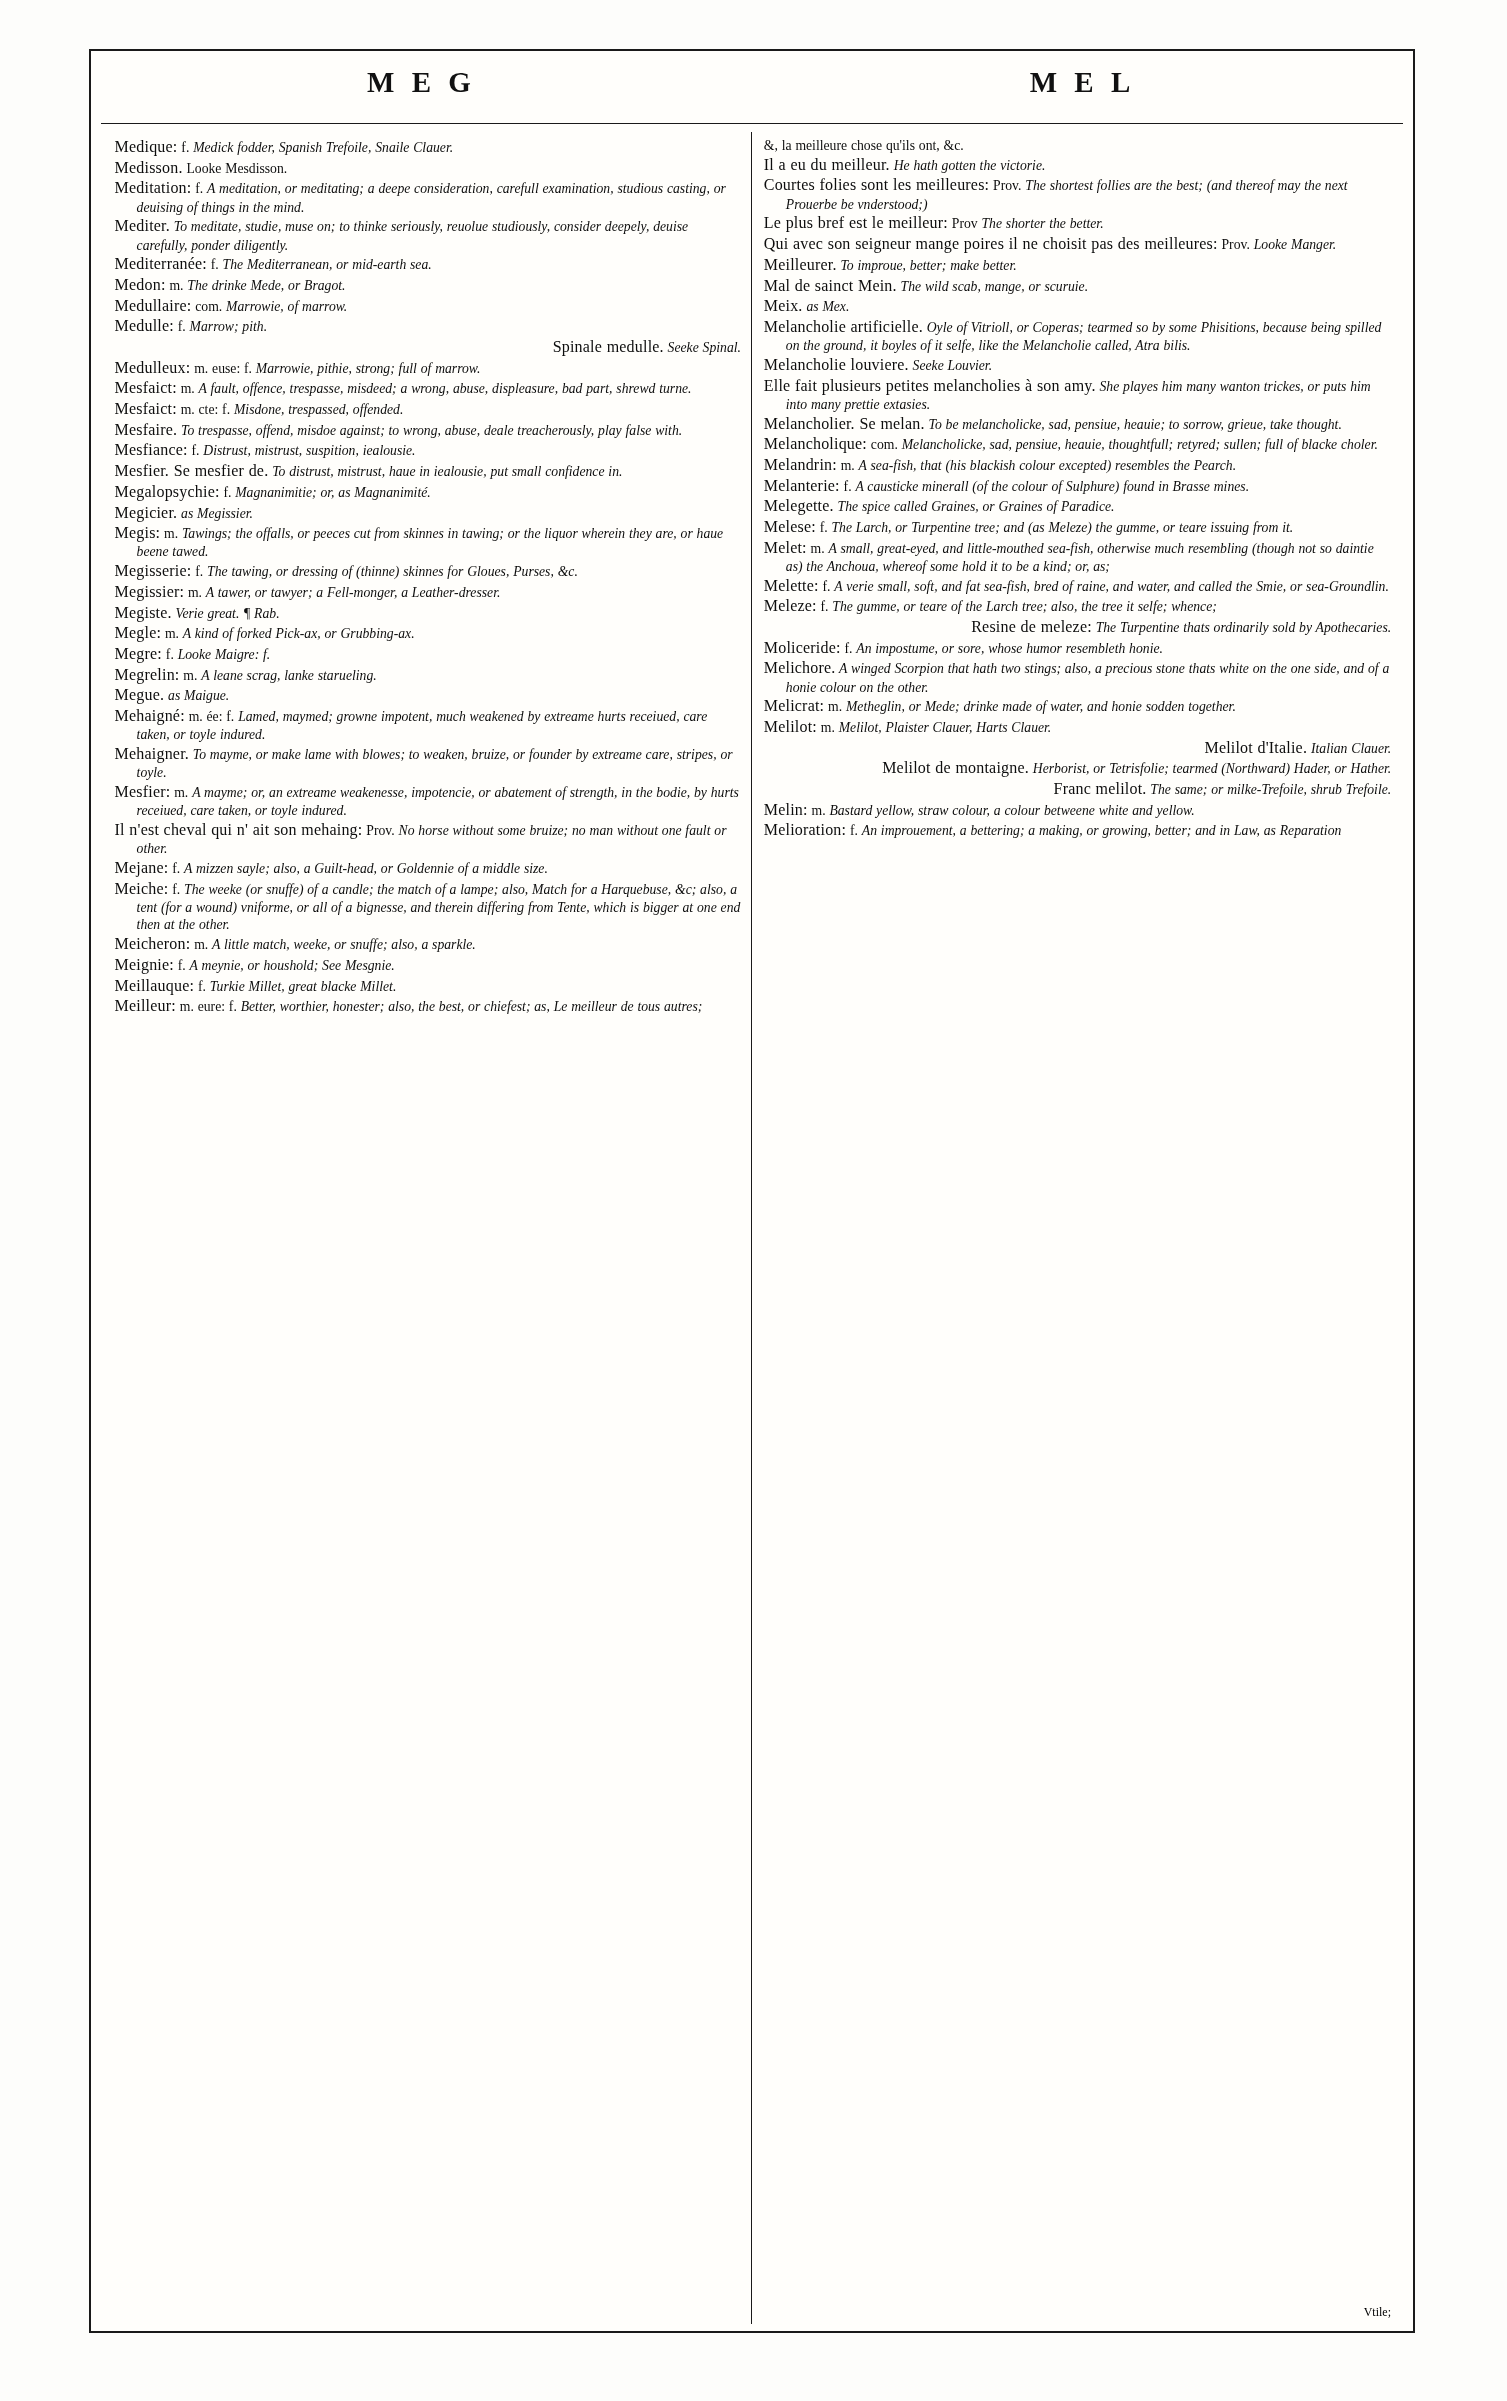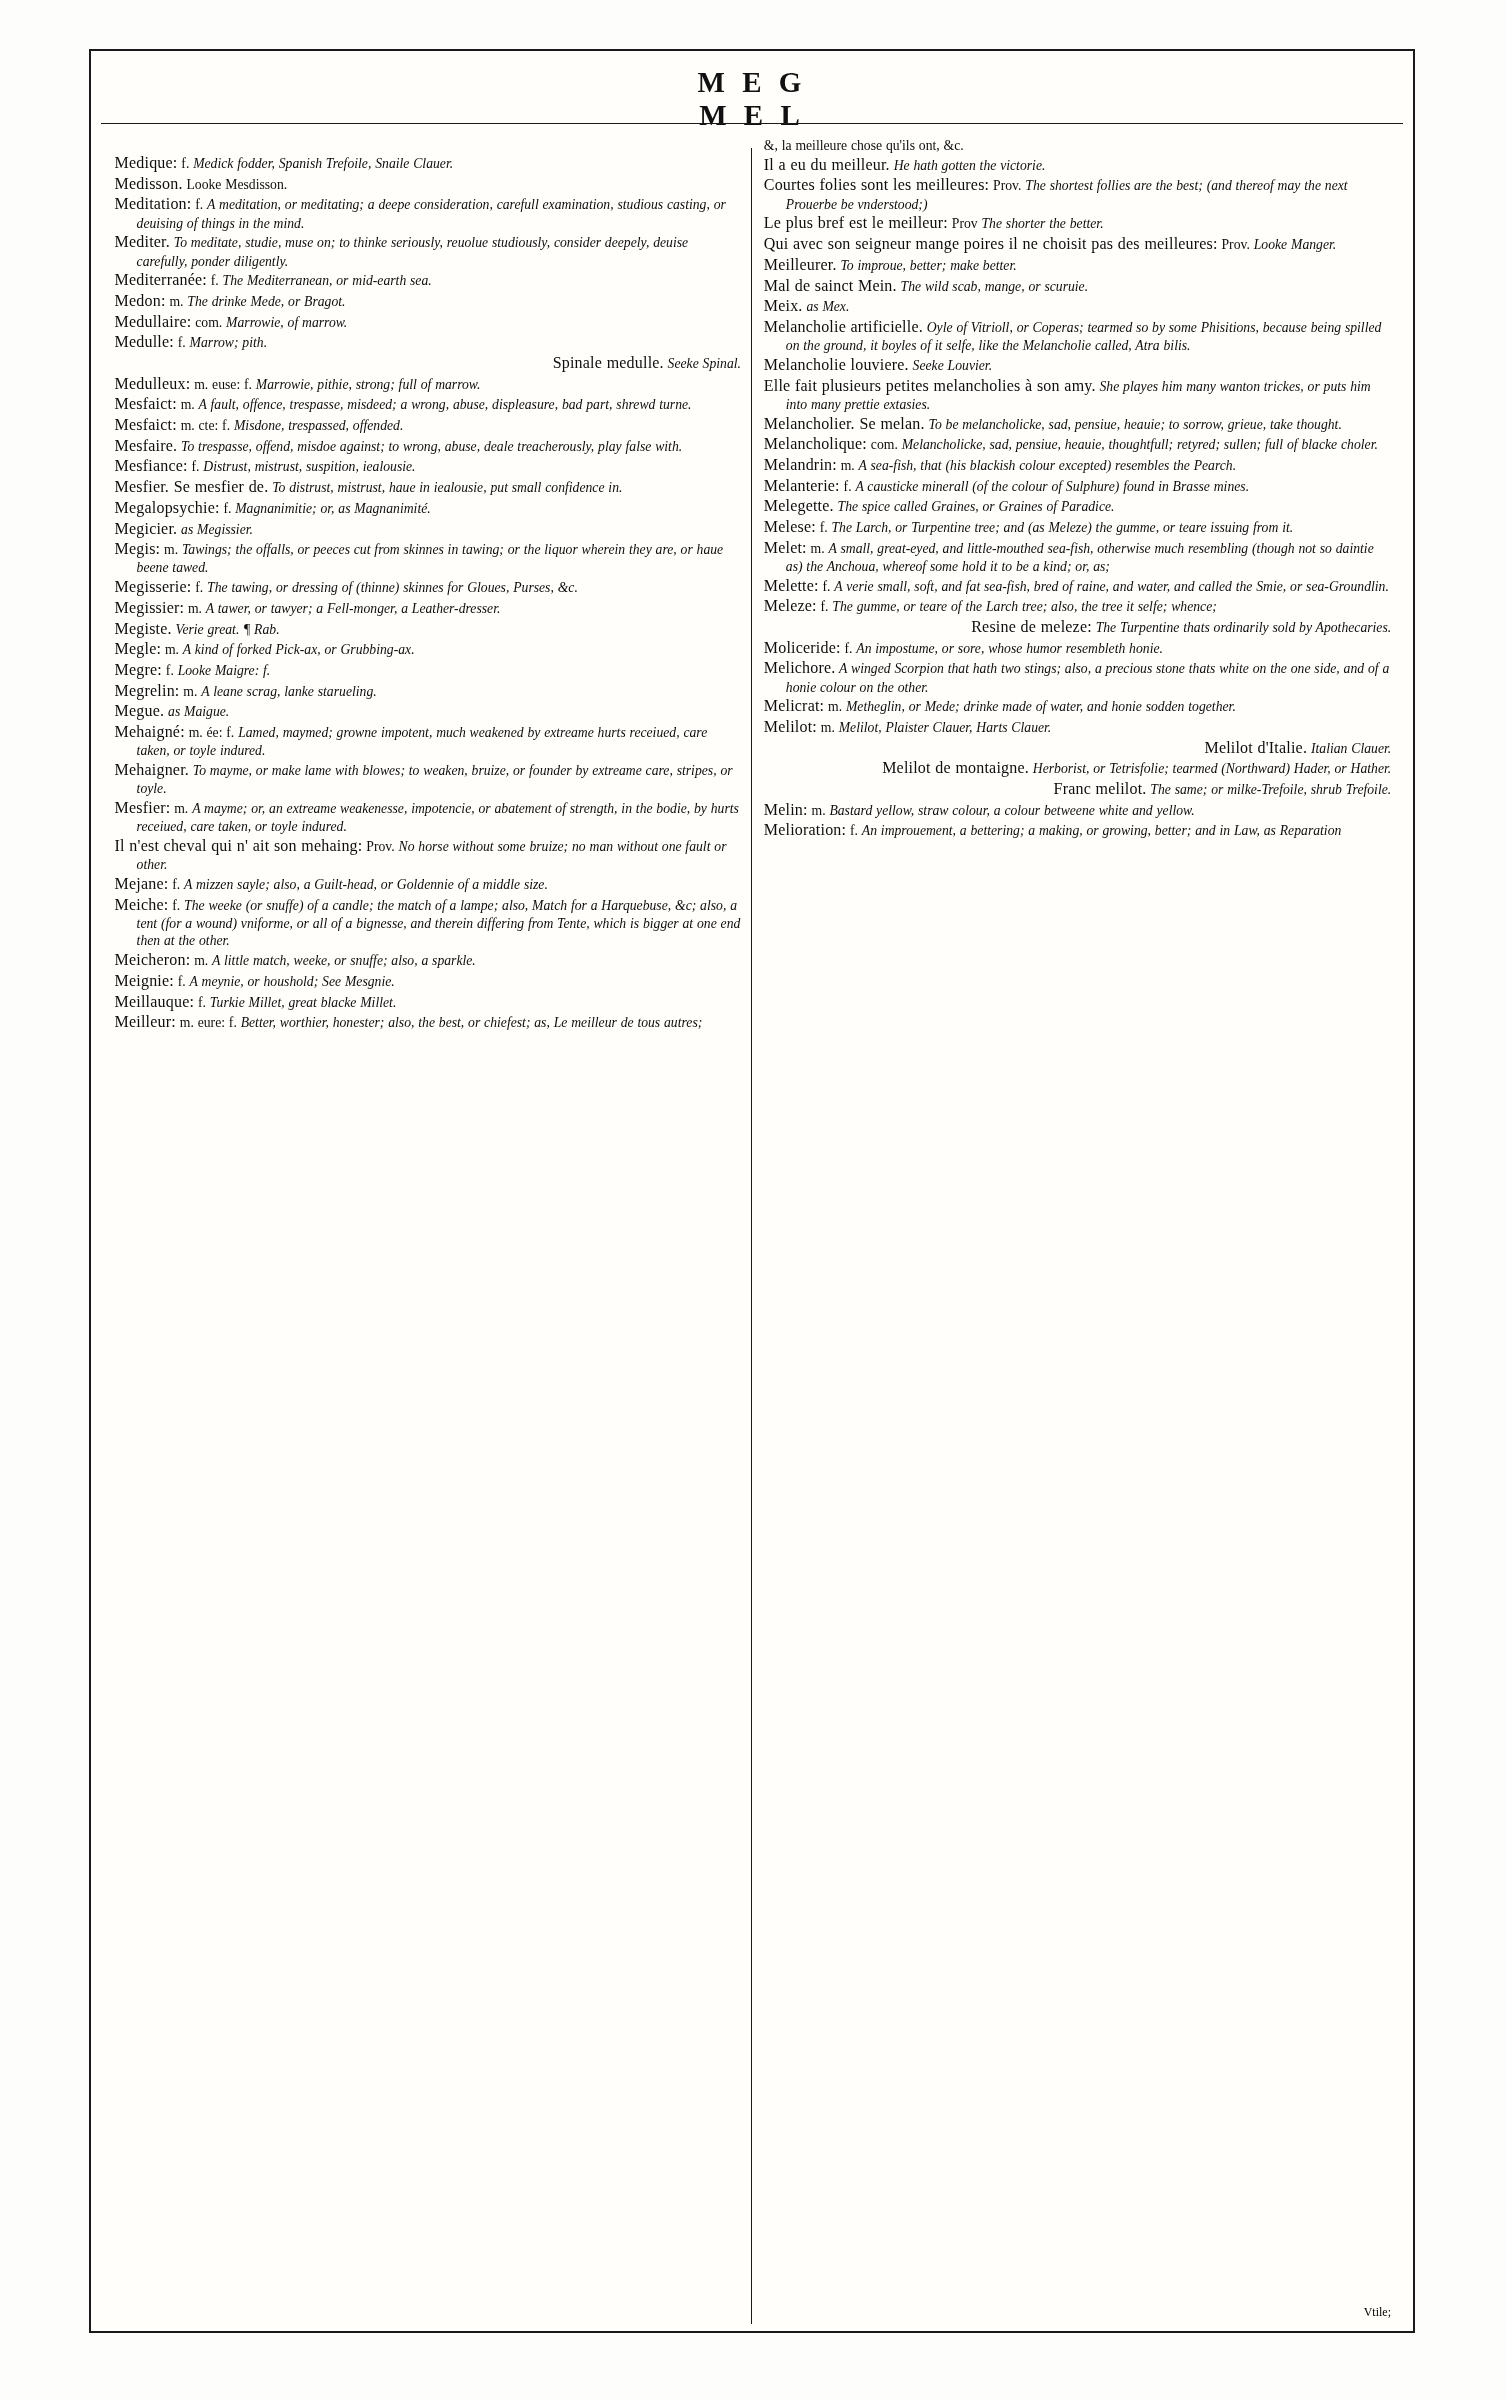--- a/index.html
+++ b/index.html
@@ -36,21 +36,20 @@
     pointer-events: none;
     opacity: 0.0;
   }
   .headline {
     position: absolute;
     left: 0;
     top: 15px;
     width: 100%;
     height: 49px;
     display: flex;
-    flex-direction: column;
   }
   .headline .hw {
     flex: 1;
     text-align: center;
     font-size: 29px;
     letter-spacing: 5px;
     font-weight: 600;
     color: #111;
     font-family: "Liberation Serif", serif;
   }
@@ -70,21 +69,20 @@
     display: flex;
   }
   .col {
     width: 50%;
     box-sizing: border-box;
     padding: 5px 10px 0 11.8px;
     overflow: hidden;
   }
   .col.left {
     border-right: 1.7px solid #1a1a1a;
-    margin-top: 16px;
   }
   .entry {
     font-size: 13.7px;
     line-height: 1.268;
     color: #0d0d0d;
     margin: 0 0 0.4px 0;
     text-align: left;
     padding-left: 22px;
     text-indent: -22px;
     word-spacing: 0.4px;

